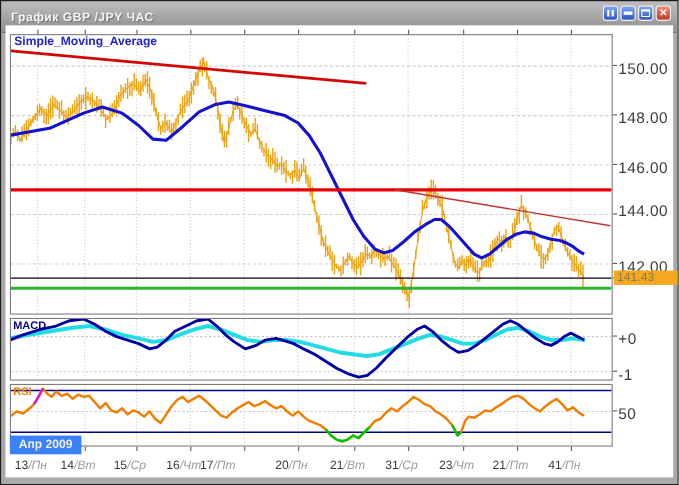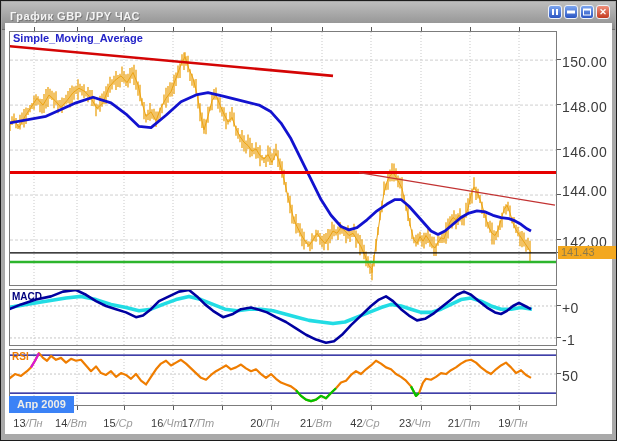--- a/index.html
+++ b/index.html
@@ -441,18 +441,18 @@
       <div class="tickv" style="left:469px;top:405px"></div>
       <div class="tickv" style="left:518px;top:26px"></div>
       <div class="tickv" style="left:518px;top:405px"></div>
       <div class="xlab" style="left:3px"><span class="num">13</span><span class="day">/Пн</span></div>
       <div class="xlab" style="left:46px"><span class="num">14</span><span class="day">/Вт</span></div>
       <div class="xlab" style="left:93px"><span class="num">15</span><span class="day">/Ср</span></div>
       <div class="xlab" style="left:142px"><span class="num">16</span><span class="day">/Чт</span></div>
       <div class="xlab" style="left:173px"><span class="num">17</span><span class="day">/Пт</span></div>
       <div class="xlab" style="left:240px"><span class="num">20</span><span class="day">/Пн</span></div>
       <div class="xlab" style="left:291px"><span class="num">21</span><span class="day">/Вт</span></div>
-      <div class="xlab" style="left:340px"><span class="num">42</span><span class="day">/Ср</span></div>
+      <div class="xlab" style="left:340px"><span class="num">31</span><span class="day">/Ср</span></div>
       <div class="xlab" style="left:390px"><span class="num">23</span><span class="day">/Чт</span></div>
       <div class="xlab" style="left:439px"><span class="num">21</span><span class="day">/Пт</span></div>
-      <div class="xlab" style="left:488px"><span class="num">19</span><span class="day">/Пн</span></div>
+      <div class="xlab" style="left:488px"><span class="num">41</span><span class="day">/Пн</span></div>
     </div>
 </div>
 
 </body></html>

